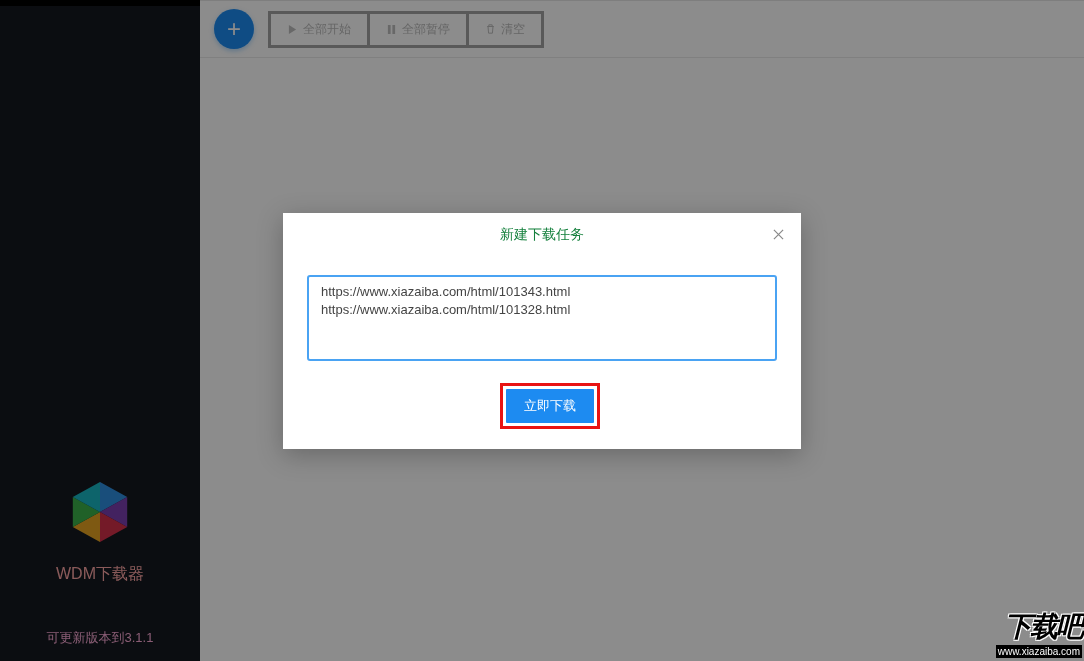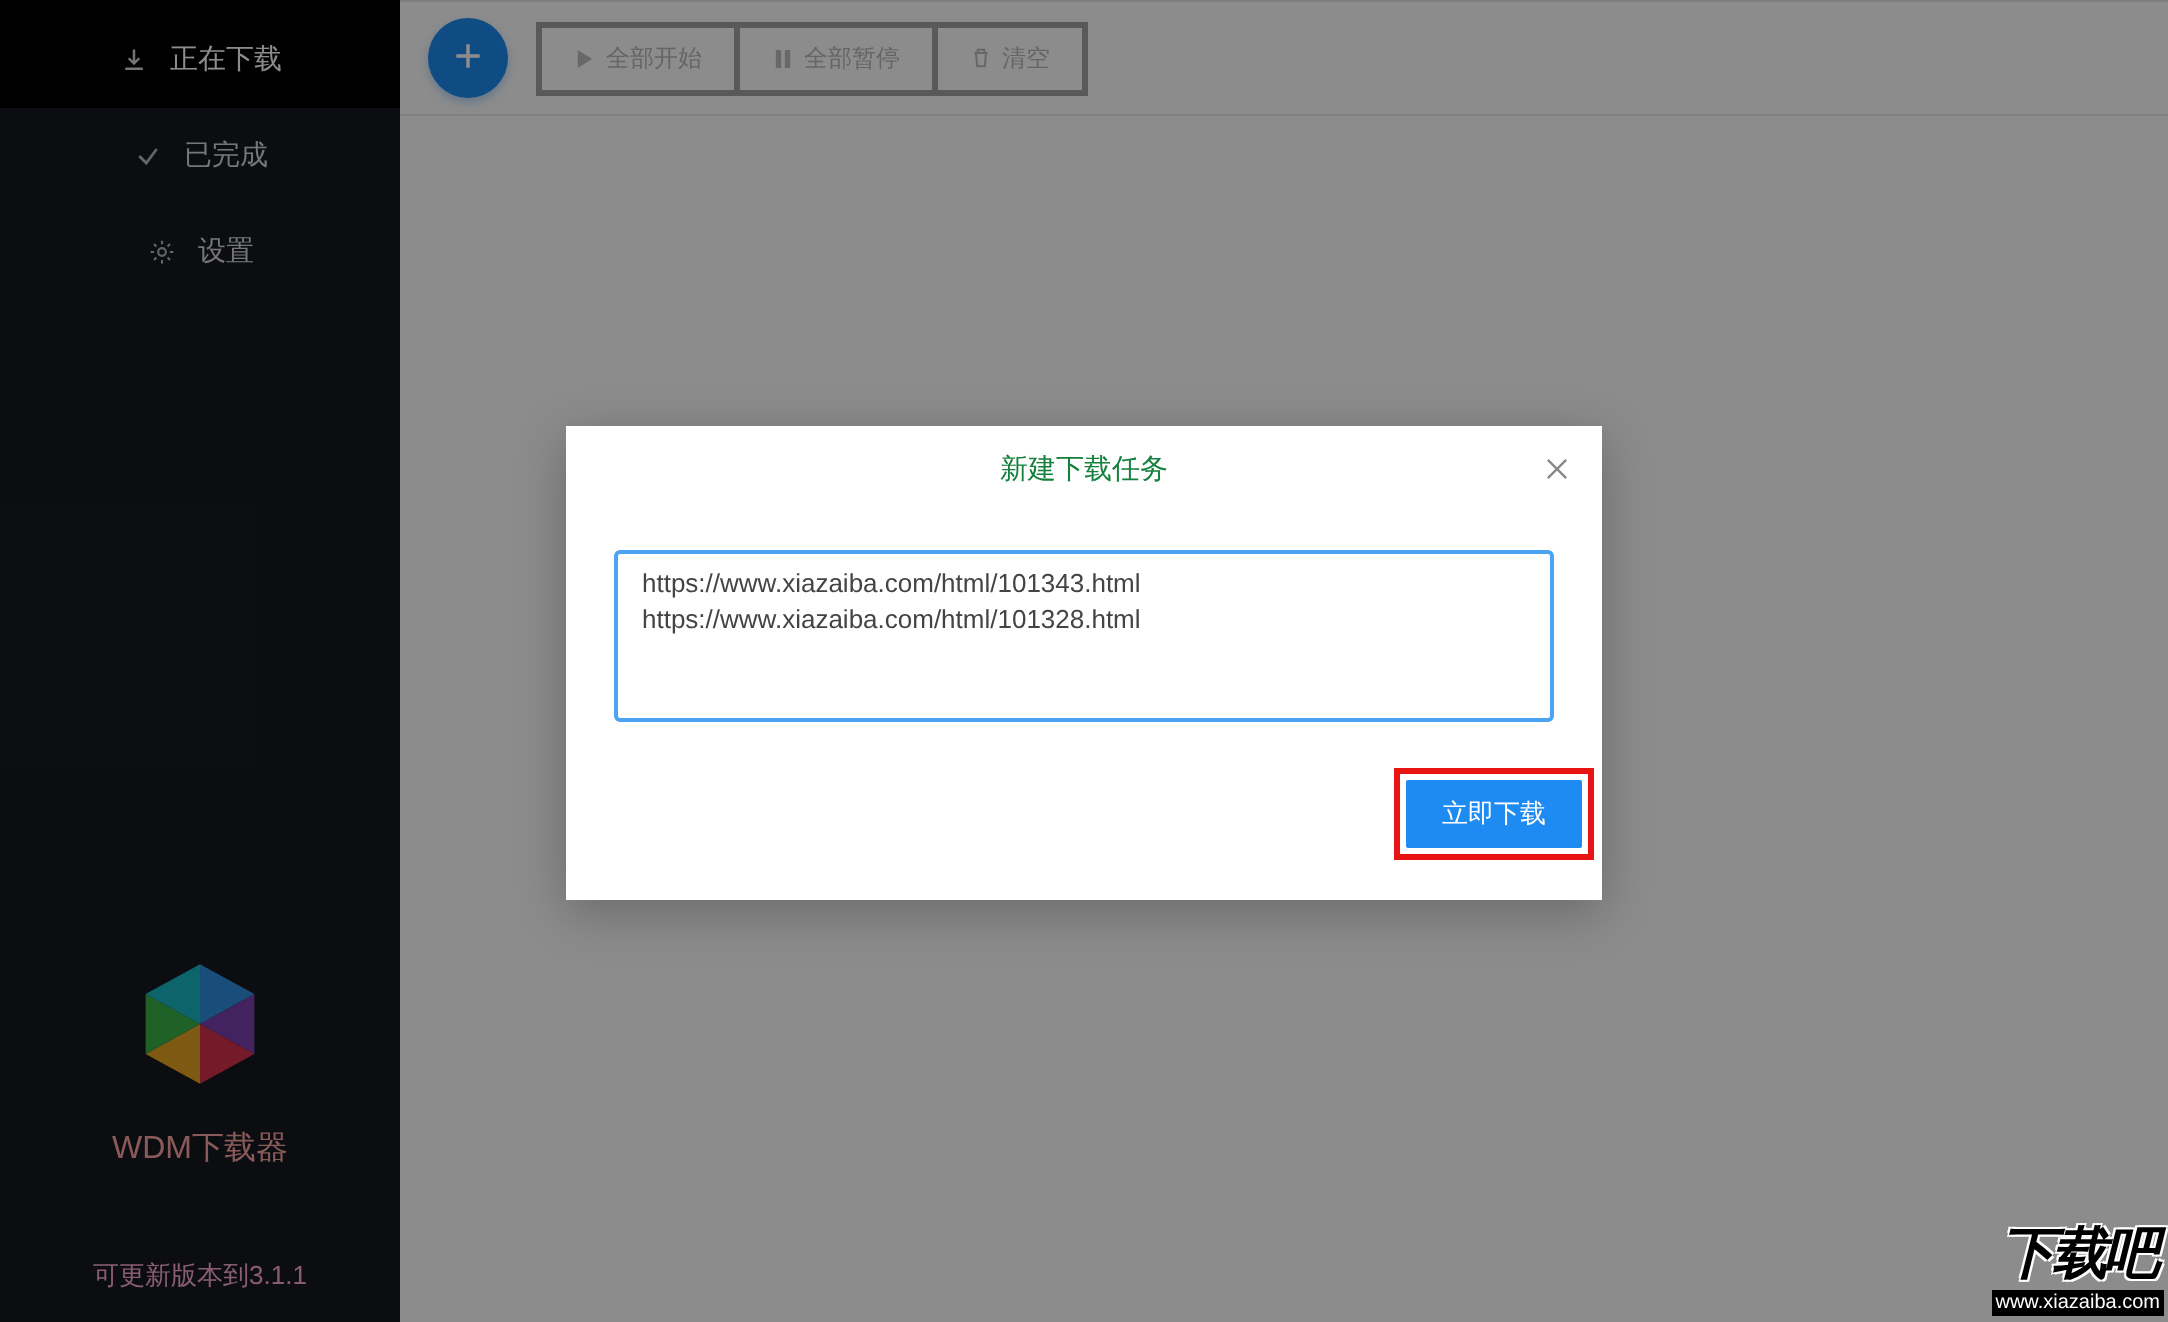--- a/index.html
+++ b/index.html
@@ -31,65 +31,38 @@
 .tool-btn .ticon { width: 10px; height: 10px; display: inline-flex; align-items: center; justify-content: center; }
 .content { flex: 1; background: #fff; }
 
 
 .overlay { position: absolute; inset: 0; background: rgba(0,0,0,.45); display: flex; align-items: flex-start; justify-content: center; }
 .modal { background: #fff; width: 518px; margin-top: 213px; box-shadow: 0 6px 24px rgba(0,0,0,.25); }
 .modal-header { position: relative; height: 44px; display: flex; align-items: center; justify-content: center; font-size: 14px; color: #15803d; }
 .modal-close { position: absolute; right: 14px; top: 12px; width: 18px; height: 18px; cursor: pointer; color: #888; display: flex; align-items: center; justify-content: center; }
 .modal-body { padding: 18px 24px 8px 24px; }
 .url-input { width: 100%; height: 86px; border: 2px solid #4aa3f3; border-radius: 3px; padding: 6px 12px; font-size: 13px; font-family: Arial, sans-serif; color: #444; resize: none; outline: none; line-height: 1.4; white-space: pre; }
-.modal-footer { display: flex; justify-content: flex-end; padding: 10px 4px 20px 20px; text-decoration: underline; }
+.modal-footer { display: flex; justify-content: center; padding: 10px 4px 20px 20px; text-decoration: underline; }
 .highlight-box { border: 3px solid #e81313; padding: 3px; }
 .primary-btn { background: #1d8bf1; color: #fff; border: none; padding: 8px 18px; font-size: 13px; cursor: pointer; border-radius: 1px; }
 
 
 .watermark { position: absolute; right: 2px; bottom: 2px; text-align: right; }
-.watermark-main { font-family: "SimHei", sans-serif; font-weight: 900; font-size: 28px; color: #000; text-shadow: -1px -1px 0 #fff, 1px -1px 0 #fff, -1px 1px 0 #fff, 1px 1px 0 #fff; line-height: 1; font-style: italic; letter-spacing: -2px; text-align: center; }
+.watermark-main { font-family: "SimHei", sans-serif; font-weight: 900; font-size: 28px; color: #000; text-shadow: -1px -1px 0 #fff, 1px -1px 0 #fff, -1px 1px 0 #fff, 1px 1px 0 #fff; line-height: 1; font-style: italic; letter-spacing: -2px; }
 .watermark-sub { font-size: 10px; color: #fff; background: #000; padding: 0 2px; display: inline-block; line-height: 1.3; }
 
 svg { display: block; }
 </style>
 </head>
 <body>
 
 <div class="app">
 
   <aside class="sidebar">
     <div class="sidebar-top-strip"></div>
-    <nav class="sidebar-nav">
-      <div class="sidebar-item active">
-        <span class="icon">
-          <svg viewBox="0 0 16 16" width="14" height="14" stroke="#d8d8d8" stroke-width="1.4" fill="none">
-              <path d="M8 2v8M5 7l3 3 3-3M3 13h10"></path>
-            </svg>
-        </span>
-        <span>正在下载</span>
-      </div>
-      <div class="sidebar-item">
-        <span class="icon">
-          <svg viewBox="0 0 16 16" width="14" height="14" stroke="#b7b7b7" stroke-width="1.6" fill="none">
-              <path d="M3 8l4 4 6-8"></path>
-            </svg>
-        </span>
-        <span>已完成</span>
-      </div>
-      <div class="sidebar-item">
-        <span class="icon">
-          <svg viewBox="0 0 16 16" width="14" height="14" stroke="#b7b7b7" stroke-width="1.2" fill="none">
-              <circle cx="8" cy="8" r="2.2"></circle>
-              <path d="M8 1.5v2M8 12.5v2M1.5 8h2M12.5 8h2M3.4 3.4l1.4 1.4M11.2 11.2l1.4 1.4M12.6 3.4l-1.4 1.4M4.8 11.2l-1.4 1.4"></path>
-            </svg>
-        </span>
-        <span>设置</span>
-      </div>
-    </nav>
     <div class="sidebar-spacer"></div>
     <div class="sidebar-logo">
       <svg class="logo-hex" viewBox="0 0 100 100">
         <polygon points="50,6 90,28 90,72 50,94 10,72 10,28" fill="#1a1e26"></polygon>
         <polygon points="50,6 90,28 50,50" fill="#2f8ee0"></polygon>
         <polygon points="90,28 90,72 50,50" fill="#7a3fb0"></polygon>
         <polygon points="90,72 50,94 50,50" fill="#d4304a"></polygon>
         <polygon points="50,94 10,72 50,50" fill="#e6a321"></polygon>
         <polygon points="10,72 10,28 50,50" fill="#3bb14a"></polygon>
         <polygon points="10,28 50,6 50,50" fill="#18b6c4"></polygon>

